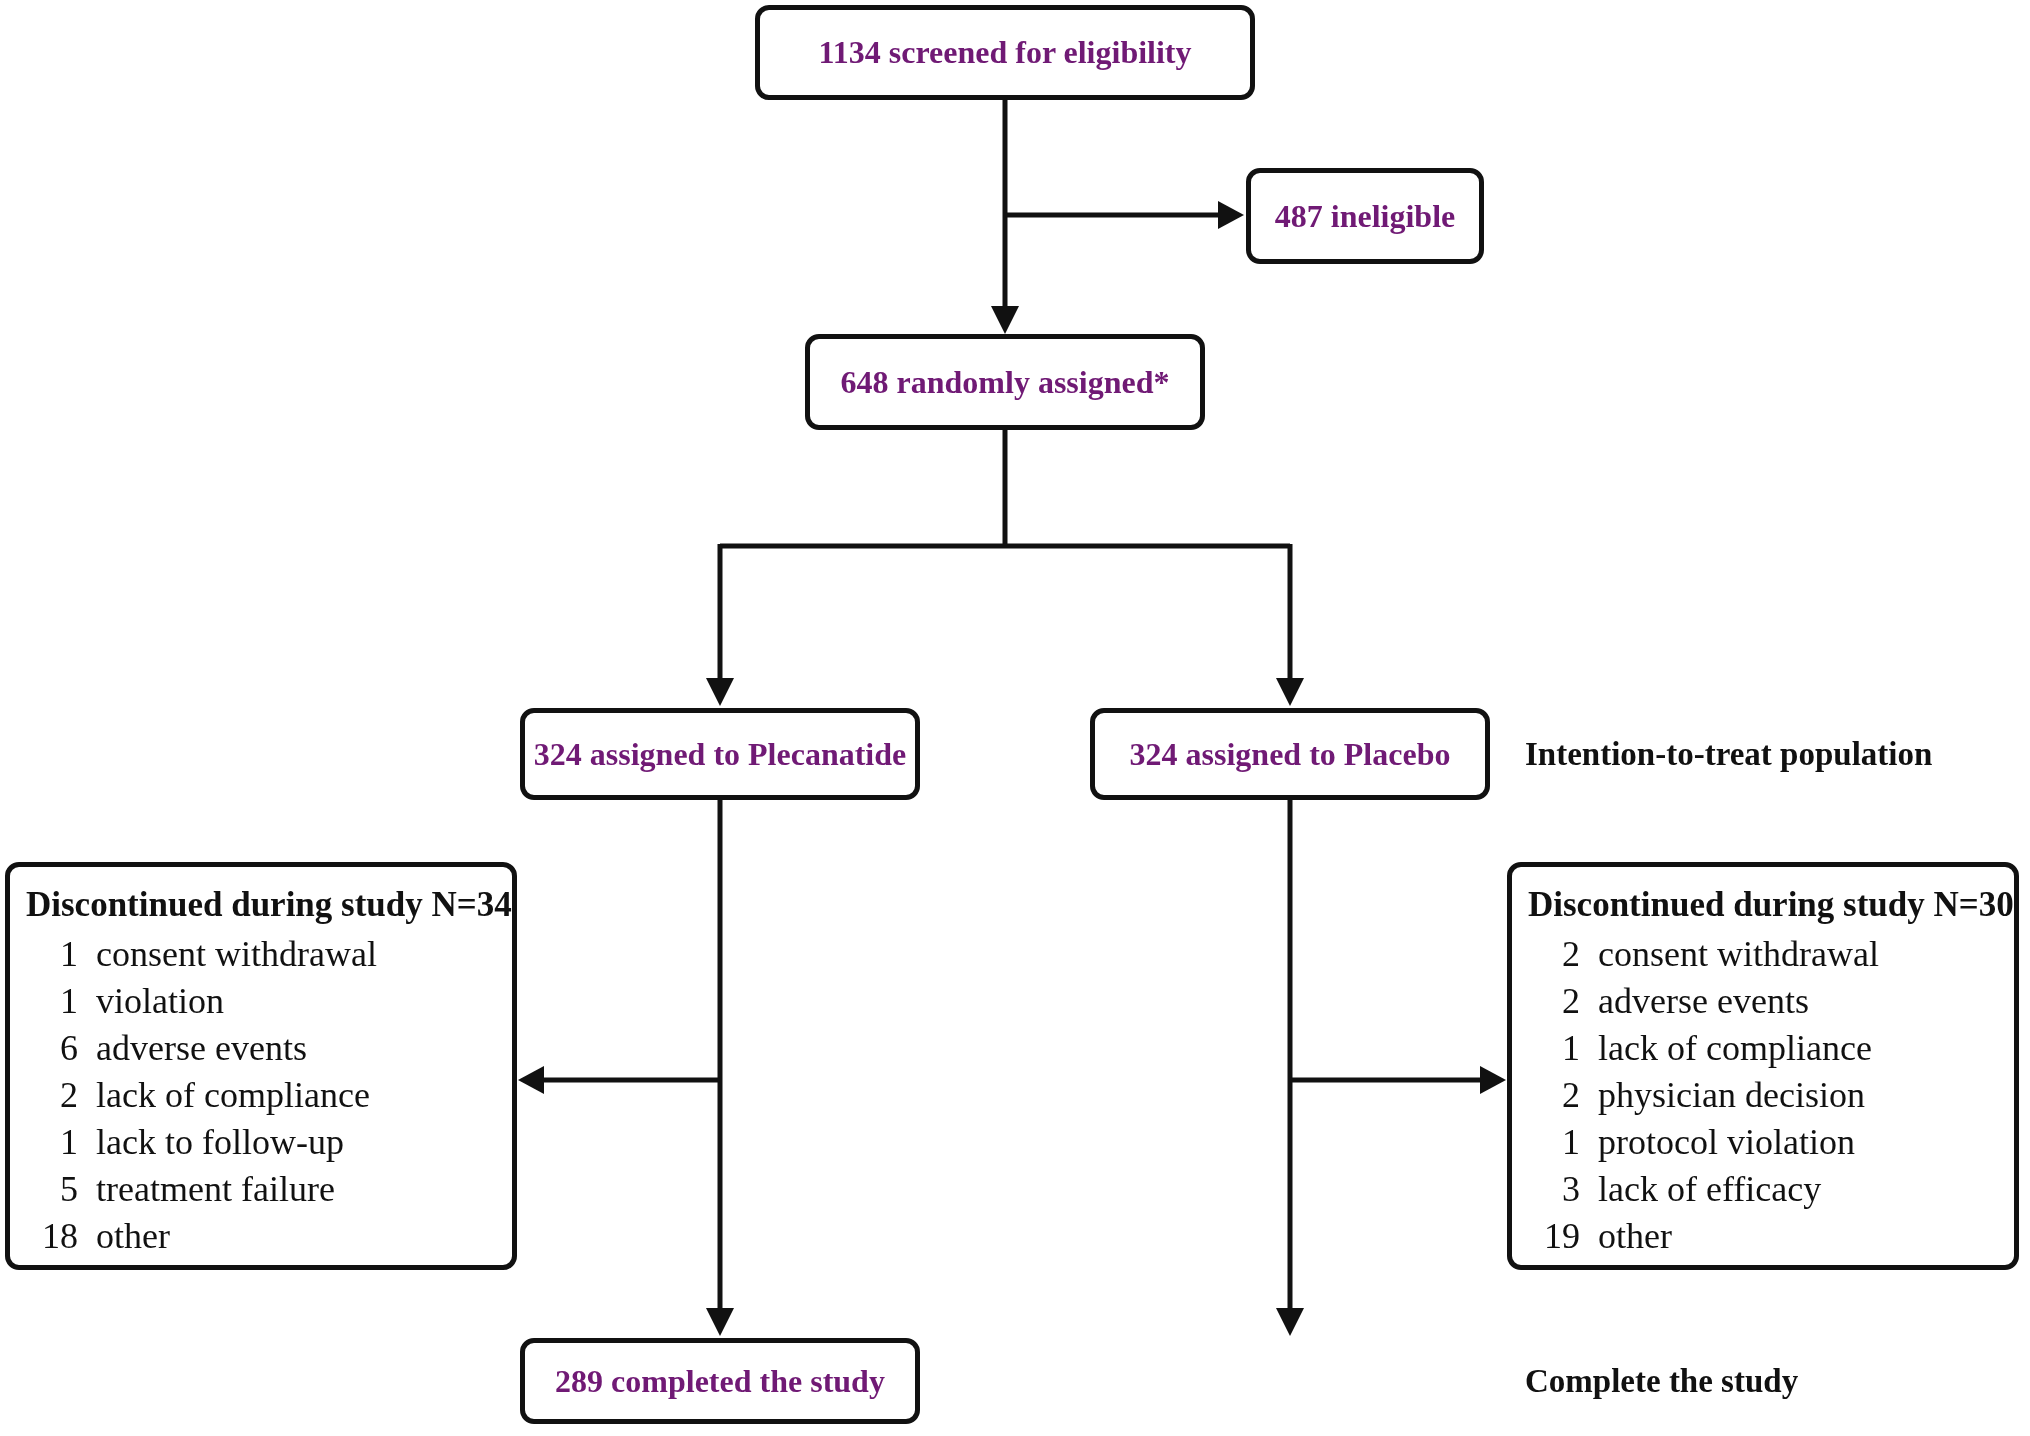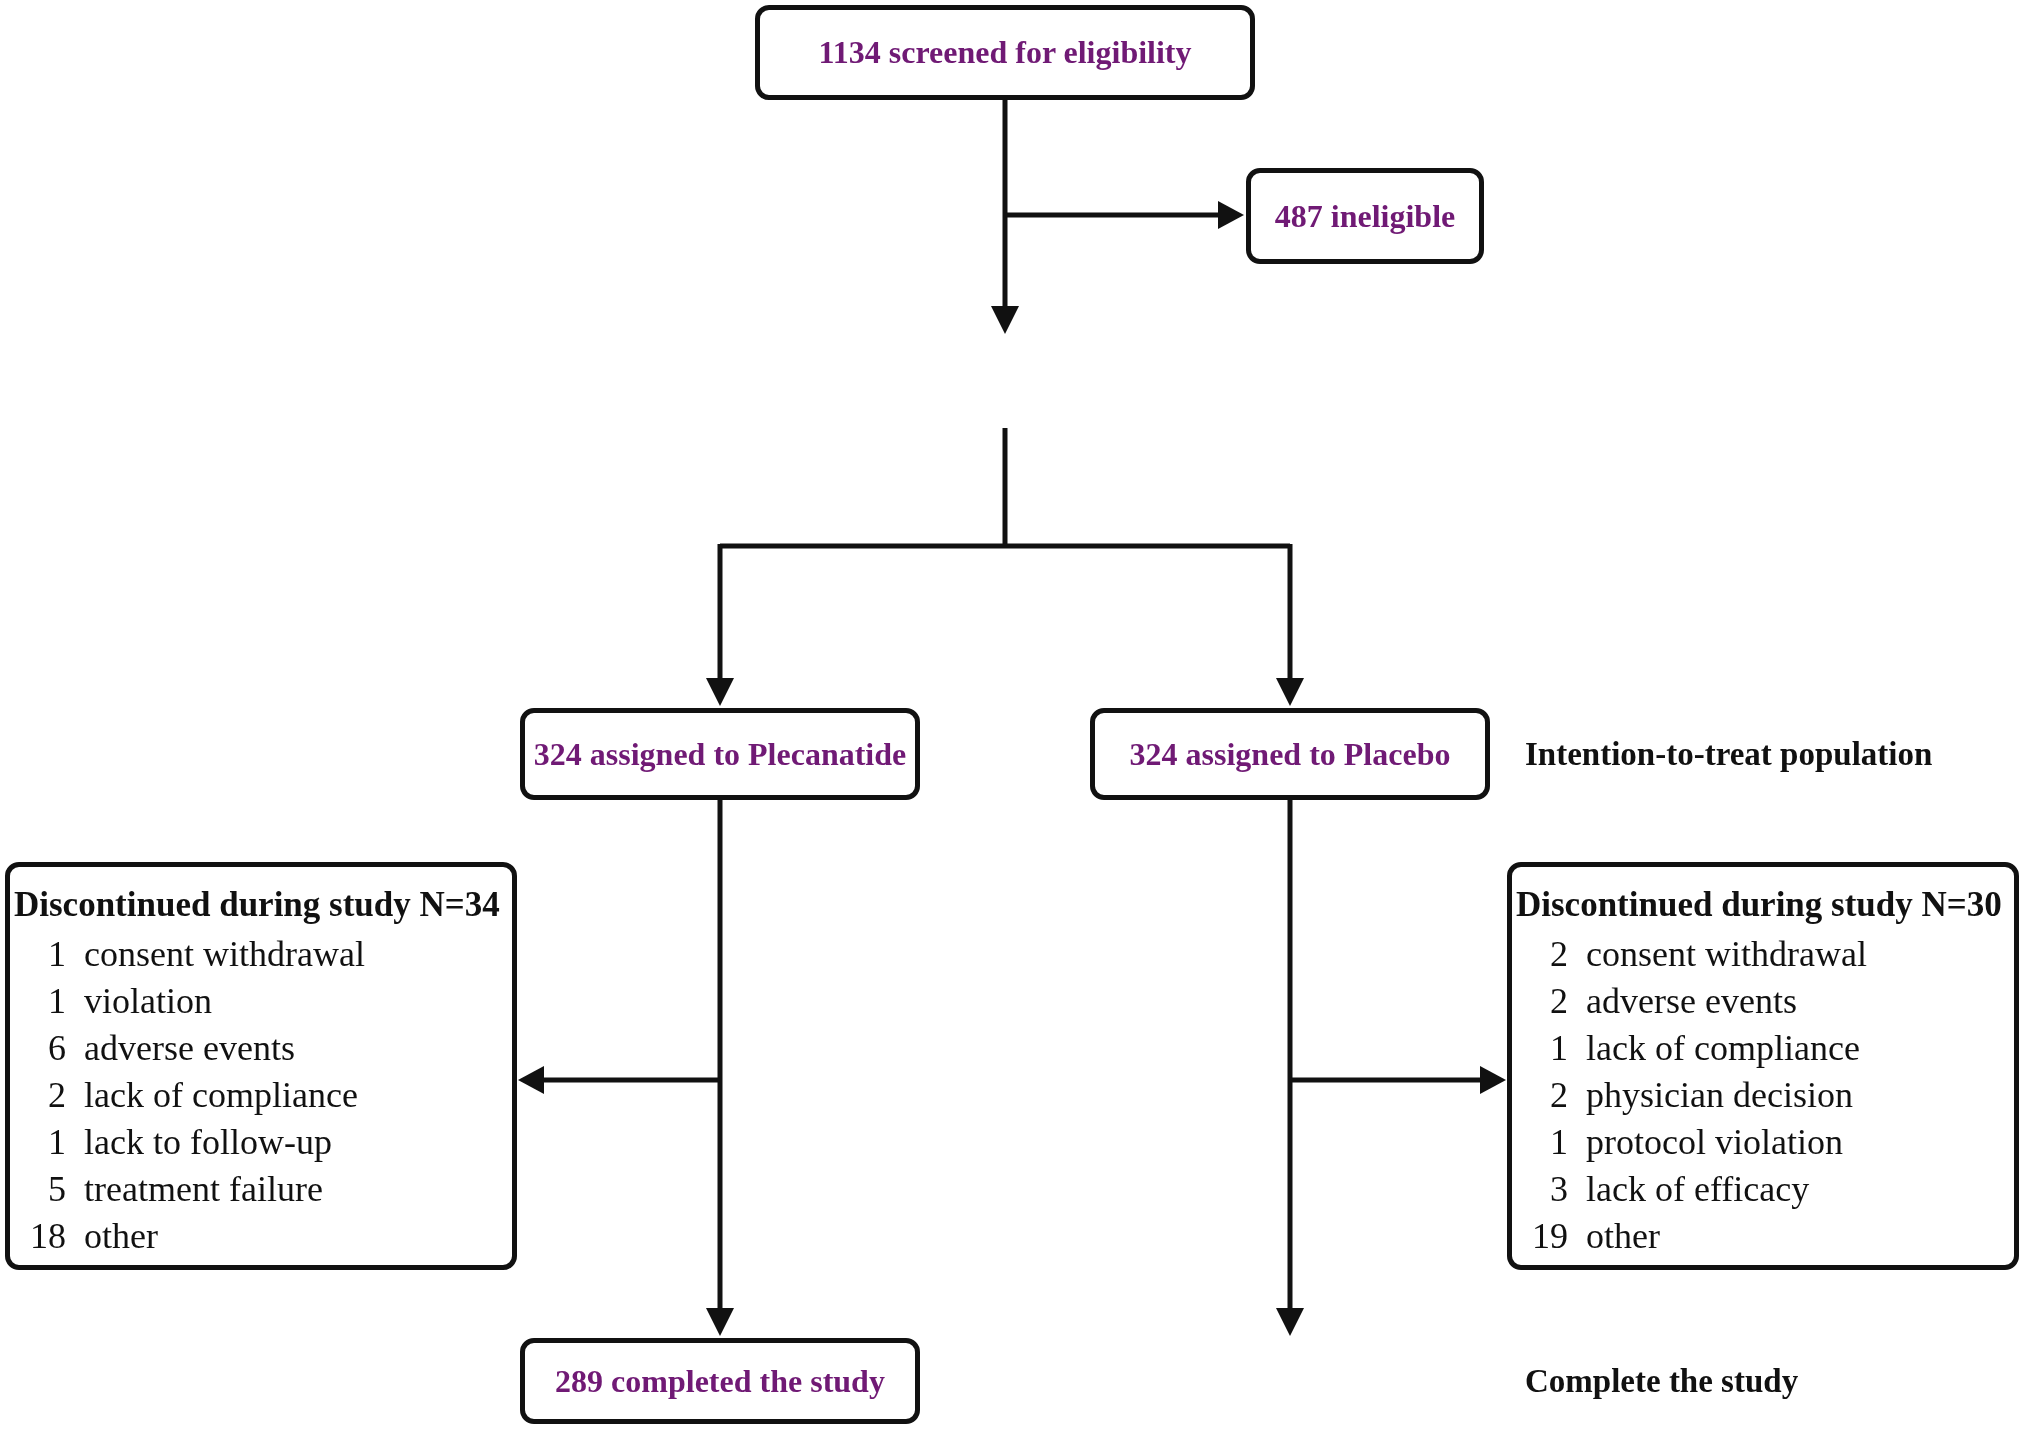--- a/index.html
+++ b/index.html
@@ -54,21 +54,21 @@
     font-size: 33px;
     color: #111111;
     white-space: nowrap;
   }
   .disc-box {
     position: absolute;
     box-sizing: border-box;
     border: 5px solid #111111;
     border-radius: 14px;
     background: #ffffff;
-    padding: 16px 12px 0 4px;
+    padding: 16px 12px 0 16px;
   }
   .disc-title {
     font-weight: bold;
     font-size: 35px;
     line-height: 1.25;
     white-space: nowrap;
   }
   .disc-list {
     font-size: 36px;
     font-weight: normal;
@@ -122,20 +122,23 @@
   </svg>
 
   <div class="box" style="left:755px; top:5px; width:500px; height:95px;">
     <span>1134 screened for eligibility</span>
   </div>
 
   <div class="box" style="left:1246px; top:168px; width:238px; height:96px;">
     <span>487 ineligible</span>
   </div>
 
+  <div class="box" style="left:805px; top:334px; width:400px; height:96px;">
+    <span>648 randomly assigned*</span>
+  </div>
 
   <div class="box" style="left:520px; top:708px; width:400px; height:92px;">
     <span>324 assigned to Plecanatide</span>
   </div>
 
   <div class="box" style="left:1090px; top:708px; width:400px; height:92px;">
     <span>324 assigned to Placebo</span>
   </div>
 
   <div class="side-label" style="left:1525px; top:708px; height:92px;">Intention-to-treat population</div>

